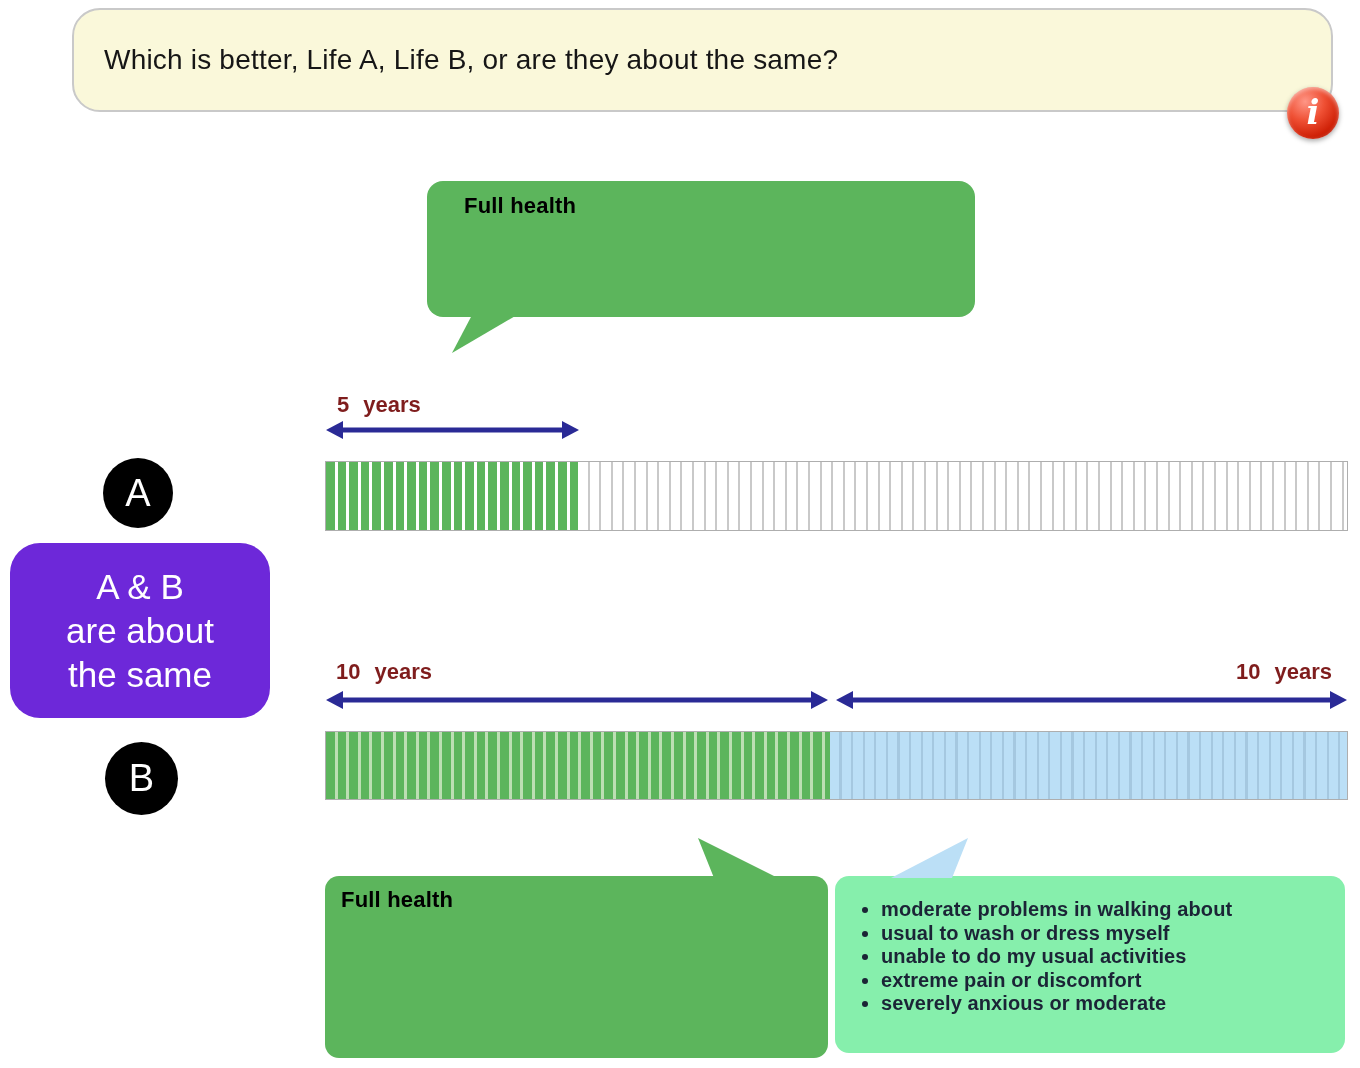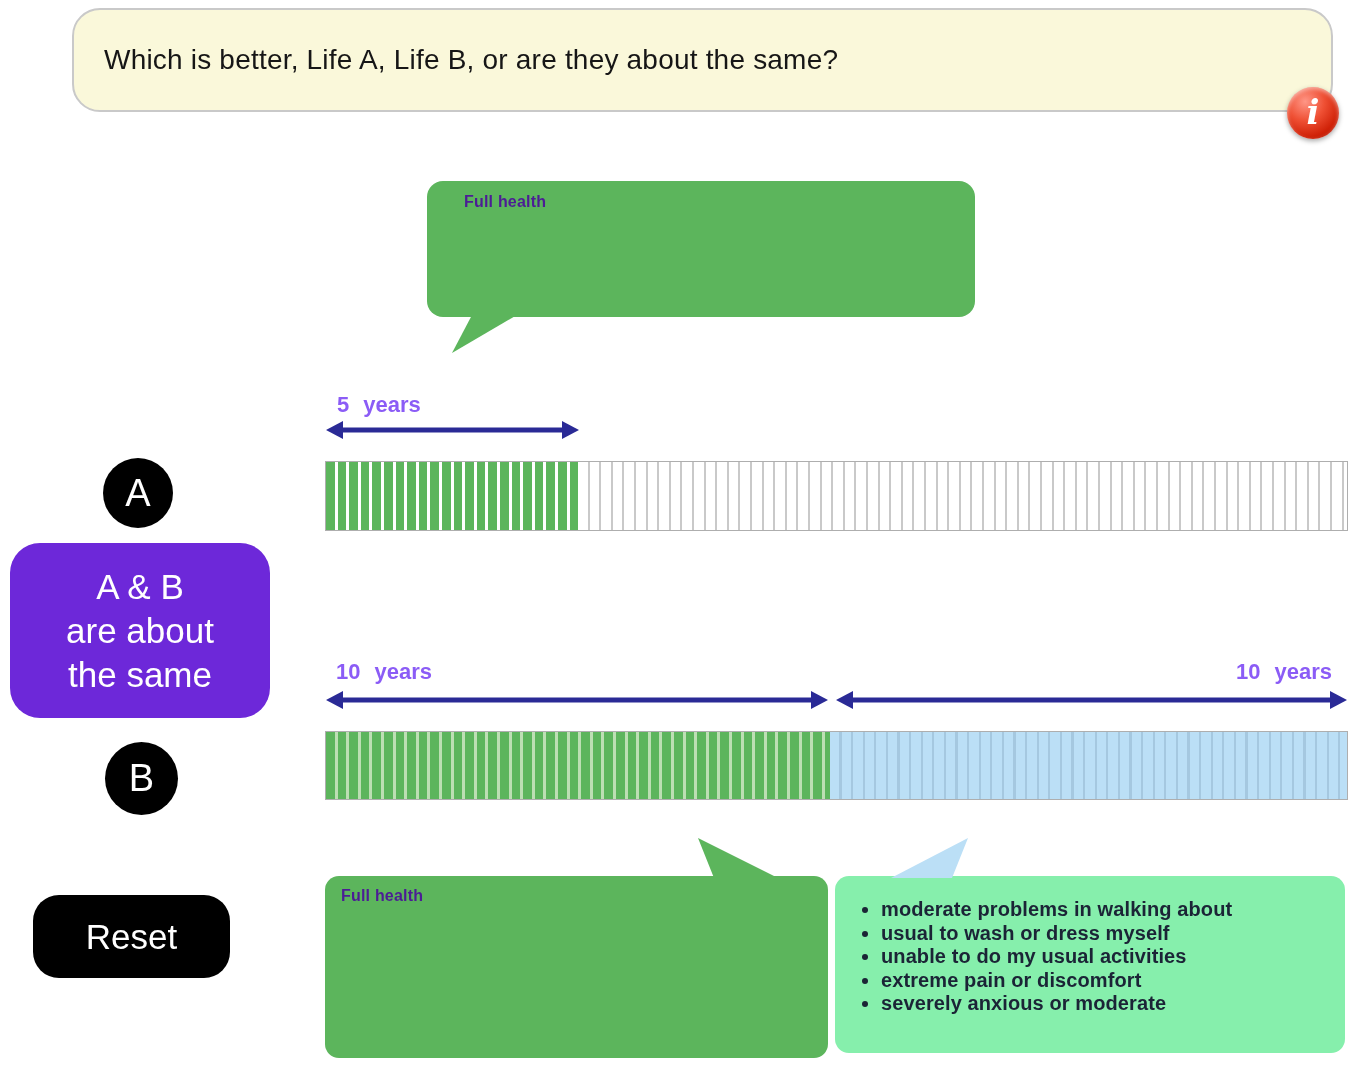--- a/index.html
+++ b/index.html
@@ -31,28 +31,28 @@
     background:#5cb55c;border-radius:16px;padding:12px 0 0 37px;
   }
   .box-green-bottom{
     left:325px;top:876px;width:503px;height:182px;box-sizing:border-box;
     background:#5cb55c;border-radius:14px;padding:11px 0 0 16px;
   }
   .box-blue-bottom{
     left:835px;top:876px;width:510px;height:177px;box-sizing:border-box;
     background:#86efac;border-radius:14px;
   }
-  .full-health-label{font-size:16px;font-weight:bold;color:#4c1d95;letter-spacing:.2px;}
+  .full-health-label{font-size:22px;font-weight:bold;color:#000000;letter-spacing:.2px;}
   .state-list{
     margin:22px 0 0 0;padding:0 0 0 46px;list-style:disc;
     color:#1b2436;font-size:20px;font-weight:bold;line-height:23.5px;letter-spacing:.1px;
   }
 
   
-  .duration-label{font-size:22px;font-weight:bold;color:#8b5cf6;word-spacing:8px;}
+  .duration-label{font-size:22px;font-weight:bold;color:#7f1d1d;word-spacing:8px;}
   .lbl-a{left:337px;top:392px;}
   .lbl-b-left{left:336px;top:659px;}
   .lbl-b-right{left:1150px;top:659px;width:182px;text-align:right;}
 
   
   .bar{box-sizing:border-box;border:1px solid #aeaeae;display:flex;}
   .bar-a{left:325px;top:461px;width:1023px;height:70px;}
   .bar-b{left:325px;top:731px;width:1023px;height:69px;}
   .seg-green-a{width:252px;background:repeating-linear-gradient(to right,#5cb55c 0 8.6px,#ffffff 8.6px 11.6px);}
   .seg-empty{flex:1;background:repeating-linear-gradient(to right,#ffffff 0 9.6px,#c9c9c9 9.6px 11.6px);}
@@ -112,21 +112,20 @@
 
   <div class="abs badge-circle badge-a">
     <span>A</span>
   </div>
   <div class="abs same-button">A &amp; B
 are about
 the same</div>
   <div class="abs badge-circle badge-b">
     <span>B</span>
   </div>
-  <div class="abs reset-button">Reset</div>
 
   <div class="abs box-green-bottom">
     <span class="full-health-label">Full health</span>
   </div>
   <div class="abs box-blue-bottom">
     <ul class="state-list">
         <li>moderate problems in walking about</li>
         <li>usual to wash or dress myself</li>
         <li>unable to do my usual activities</li>
         <li>extreme pain or discomfort</li>

